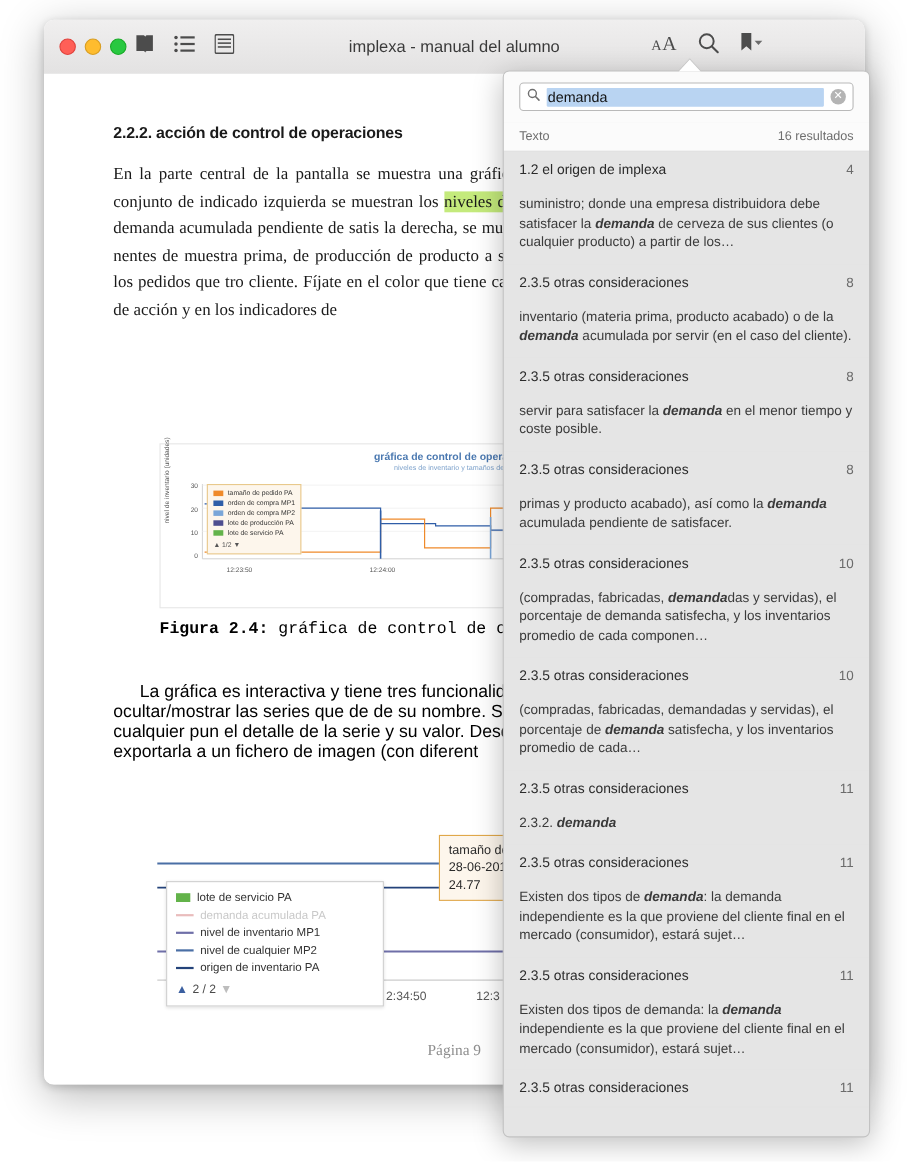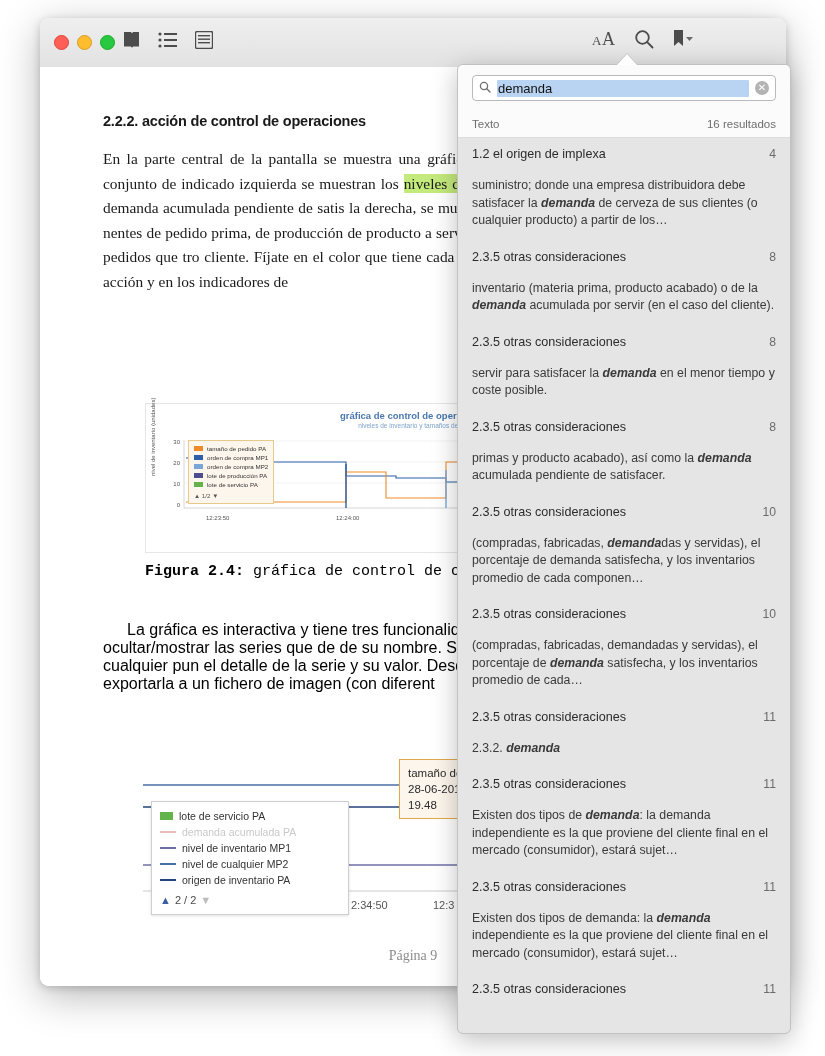--- a/index.html
+++ b/index.html
@@ -352,20 +352,21 @@
         <span class="tb-icon">
           <svg width="18" height="18" viewBox="0 0 18 18">
             <rect x="0.5" y="0.5" width="17" height="17" rx="1.5" fill="none" stroke="#4c4c4c" stroke-width="1.4"></rect>
             <rect x="3" y="4" width="12" height="1.4" fill="#4c4c4c"></rect>
             <rect x="3" y="7.5" width="12" height="1.4" fill="#4c4c4c"></rect>
             <rect x="3" y="11" width="12" height="1.4" fill="#4c4c4c"></rect>
           </svg>
         </span>
       </div>
 
+      <div class="win-title">implexa - manual del alumno</div>
 
       <div class="tb-icons-right">
         <span class="tb-icon">
           <svg width="26" height="20" viewBox="0 0 26 20">
             <text x="0" y="16" font-family="Liberation Serif, serif" font-size="13" fill="#4c4c4c">A</text>
             <text x="10" y="16" font-family="Liberation Serif, serif" font-size="18" fill="#4c4c4c">A</text>
           </svg>
         </span>
         <span class="tb-icon">
           <svg width="20" height="20" viewBox="0 0 20 20">
@@ -384,21 +385,21 @@
 
     <div class="page">
 
       <div class="doc">
         <h3>2.2.2. acción de control de operaciones</h3>
         <p class="body"><span>En la parte central de la pantalla se muestra una gráfica</span>
           <span>tiempo real (eje horizontal) con un conjunto de indicado</span>
           <span>izquierda se muestran los </span><span class="hl">niveles de inventario</span><span> (materias</span>
           <span>do), así como la demanda acumulada pendiente de satis</span>
           <span>la derecha, se muestran los tamaños de lote para las órde</span>
-          <span>nentes de pedido prima, de producción de producto a</span>
+          <span>nentes de muestra prima, de producción de producto a</span>
           <span>servicio. También aparece el tamaño de los pedidos que</span>
           <span>tro cliente. Fíjate en el color que tiene cada serie de dato</span>
           <span>utilizan en los botones de acción y en los indicadores de</span>
         </p>
       </div>
 
       <div class="chart1">
         <div class="c-title">gráfica de control de operaciones</div>
         <div class="c-sub">niveles de inventario y tamaños de lotes</div>
         <div class="c-ylabel">nivel de inventario (unidades)</div>
@@ -506,21 +507,21 @@
           <div class="pager">
               <span style="color:#3b5fa0;">▲</span>
               <span>2 / 2</span>
               <span style="color:#bdbdbd;">▼</span>
             </div>
         </div>
 
         <div class="tooltip2">
           <div>tamaño de pe</div>
           <div>28-06-2013 1</div>
-          <div>19.48</div>
+          <div>24.77</div>
         </div>
       </div>
 
       <div class="pagenum">Página 9</div>
     </div>
   </div>
 
   <div class="pop-arrow"></div>
   <div class="popover">
 

